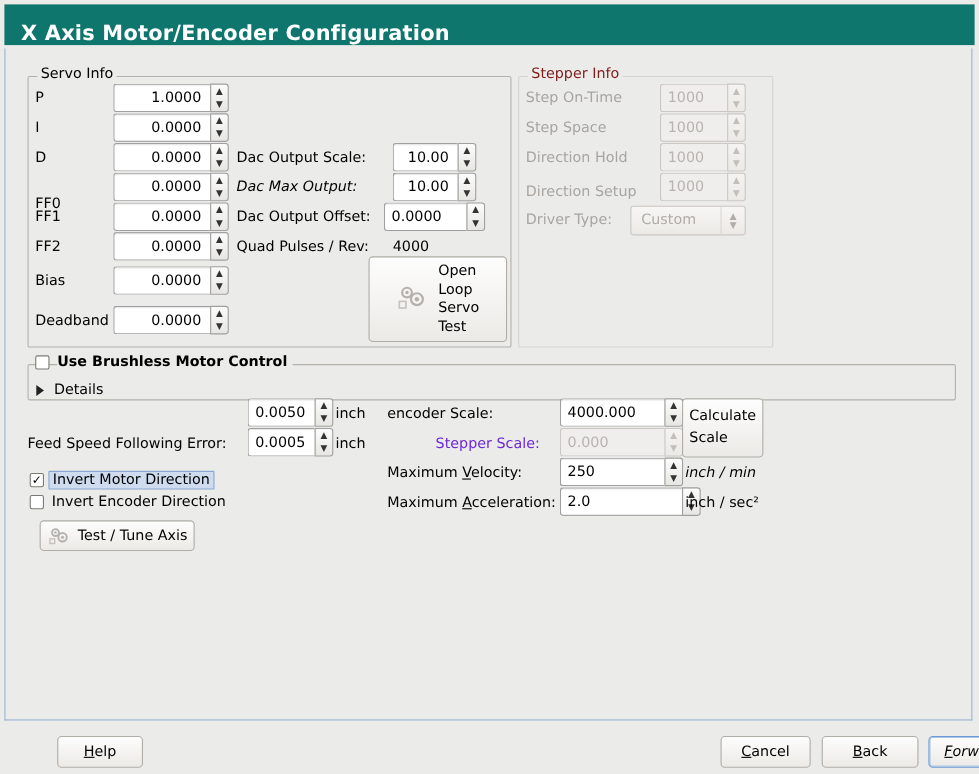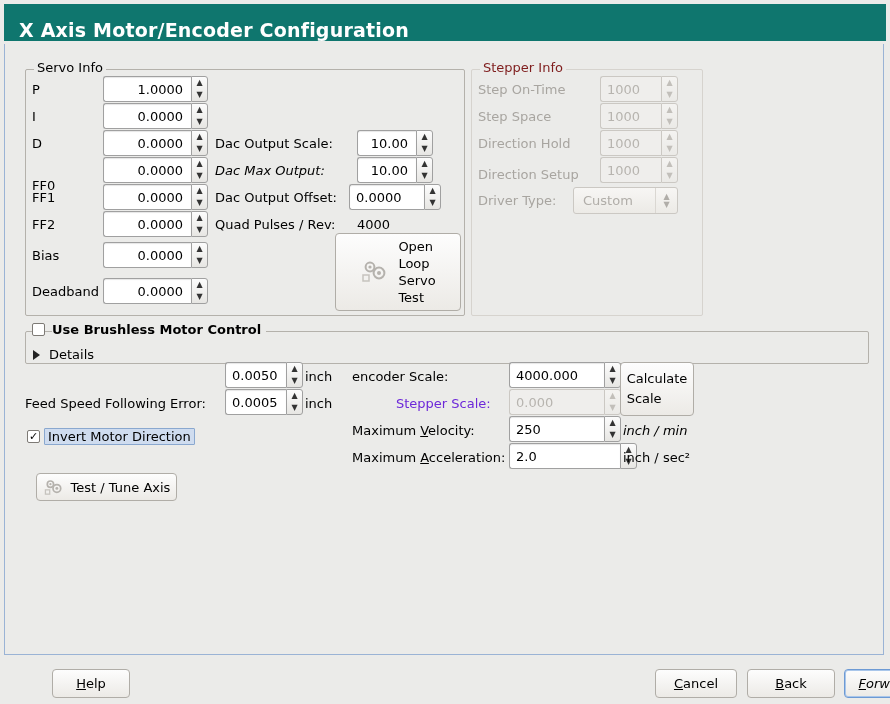--- a/index.html
+++ b/index.html
@@ -318,20 +318,24 @@
       <div class="b">▲</div>
       <div class="b">▼</div>
     </div>
   </div>
   <div class="lbl" style="left:300px;top:352px;">inch</div>
 
   <div class="cbrow" style="left:22px;top:384px;">
     <span class="cbox">✓</span>
     <span class="cblabel focusbox">Invert Motor Direction</span>
   </div>
+  <div class="cbrow" style="left:22px;top:405px;">
+    <span class="cbox"></span>
+    <span class="cblabel">Invert Encoder Direction</span>
+  </div>
 
   <div class="btn" style="left:31px;top:429px;width:141px;height:28px;">
     <span class="gearicon" style="margin-right:6px;display:flex;">
       <svg width="22" height="20" viewBox="0 0 30 28">
         <g fill="none" stroke="#b5b2ad" stroke-width="2.4">
           <circle cx="10" cy="10" r="4.4"></circle>
           <circle cx="19" cy="16" r="5.4"></circle>
         </g>
         <circle cx="10" cy="10" r="1.6" fill="#b5b2ad"></circle>
         <circle cx="19" cy="16" r="2" fill="#b5b2ad"></circle>

